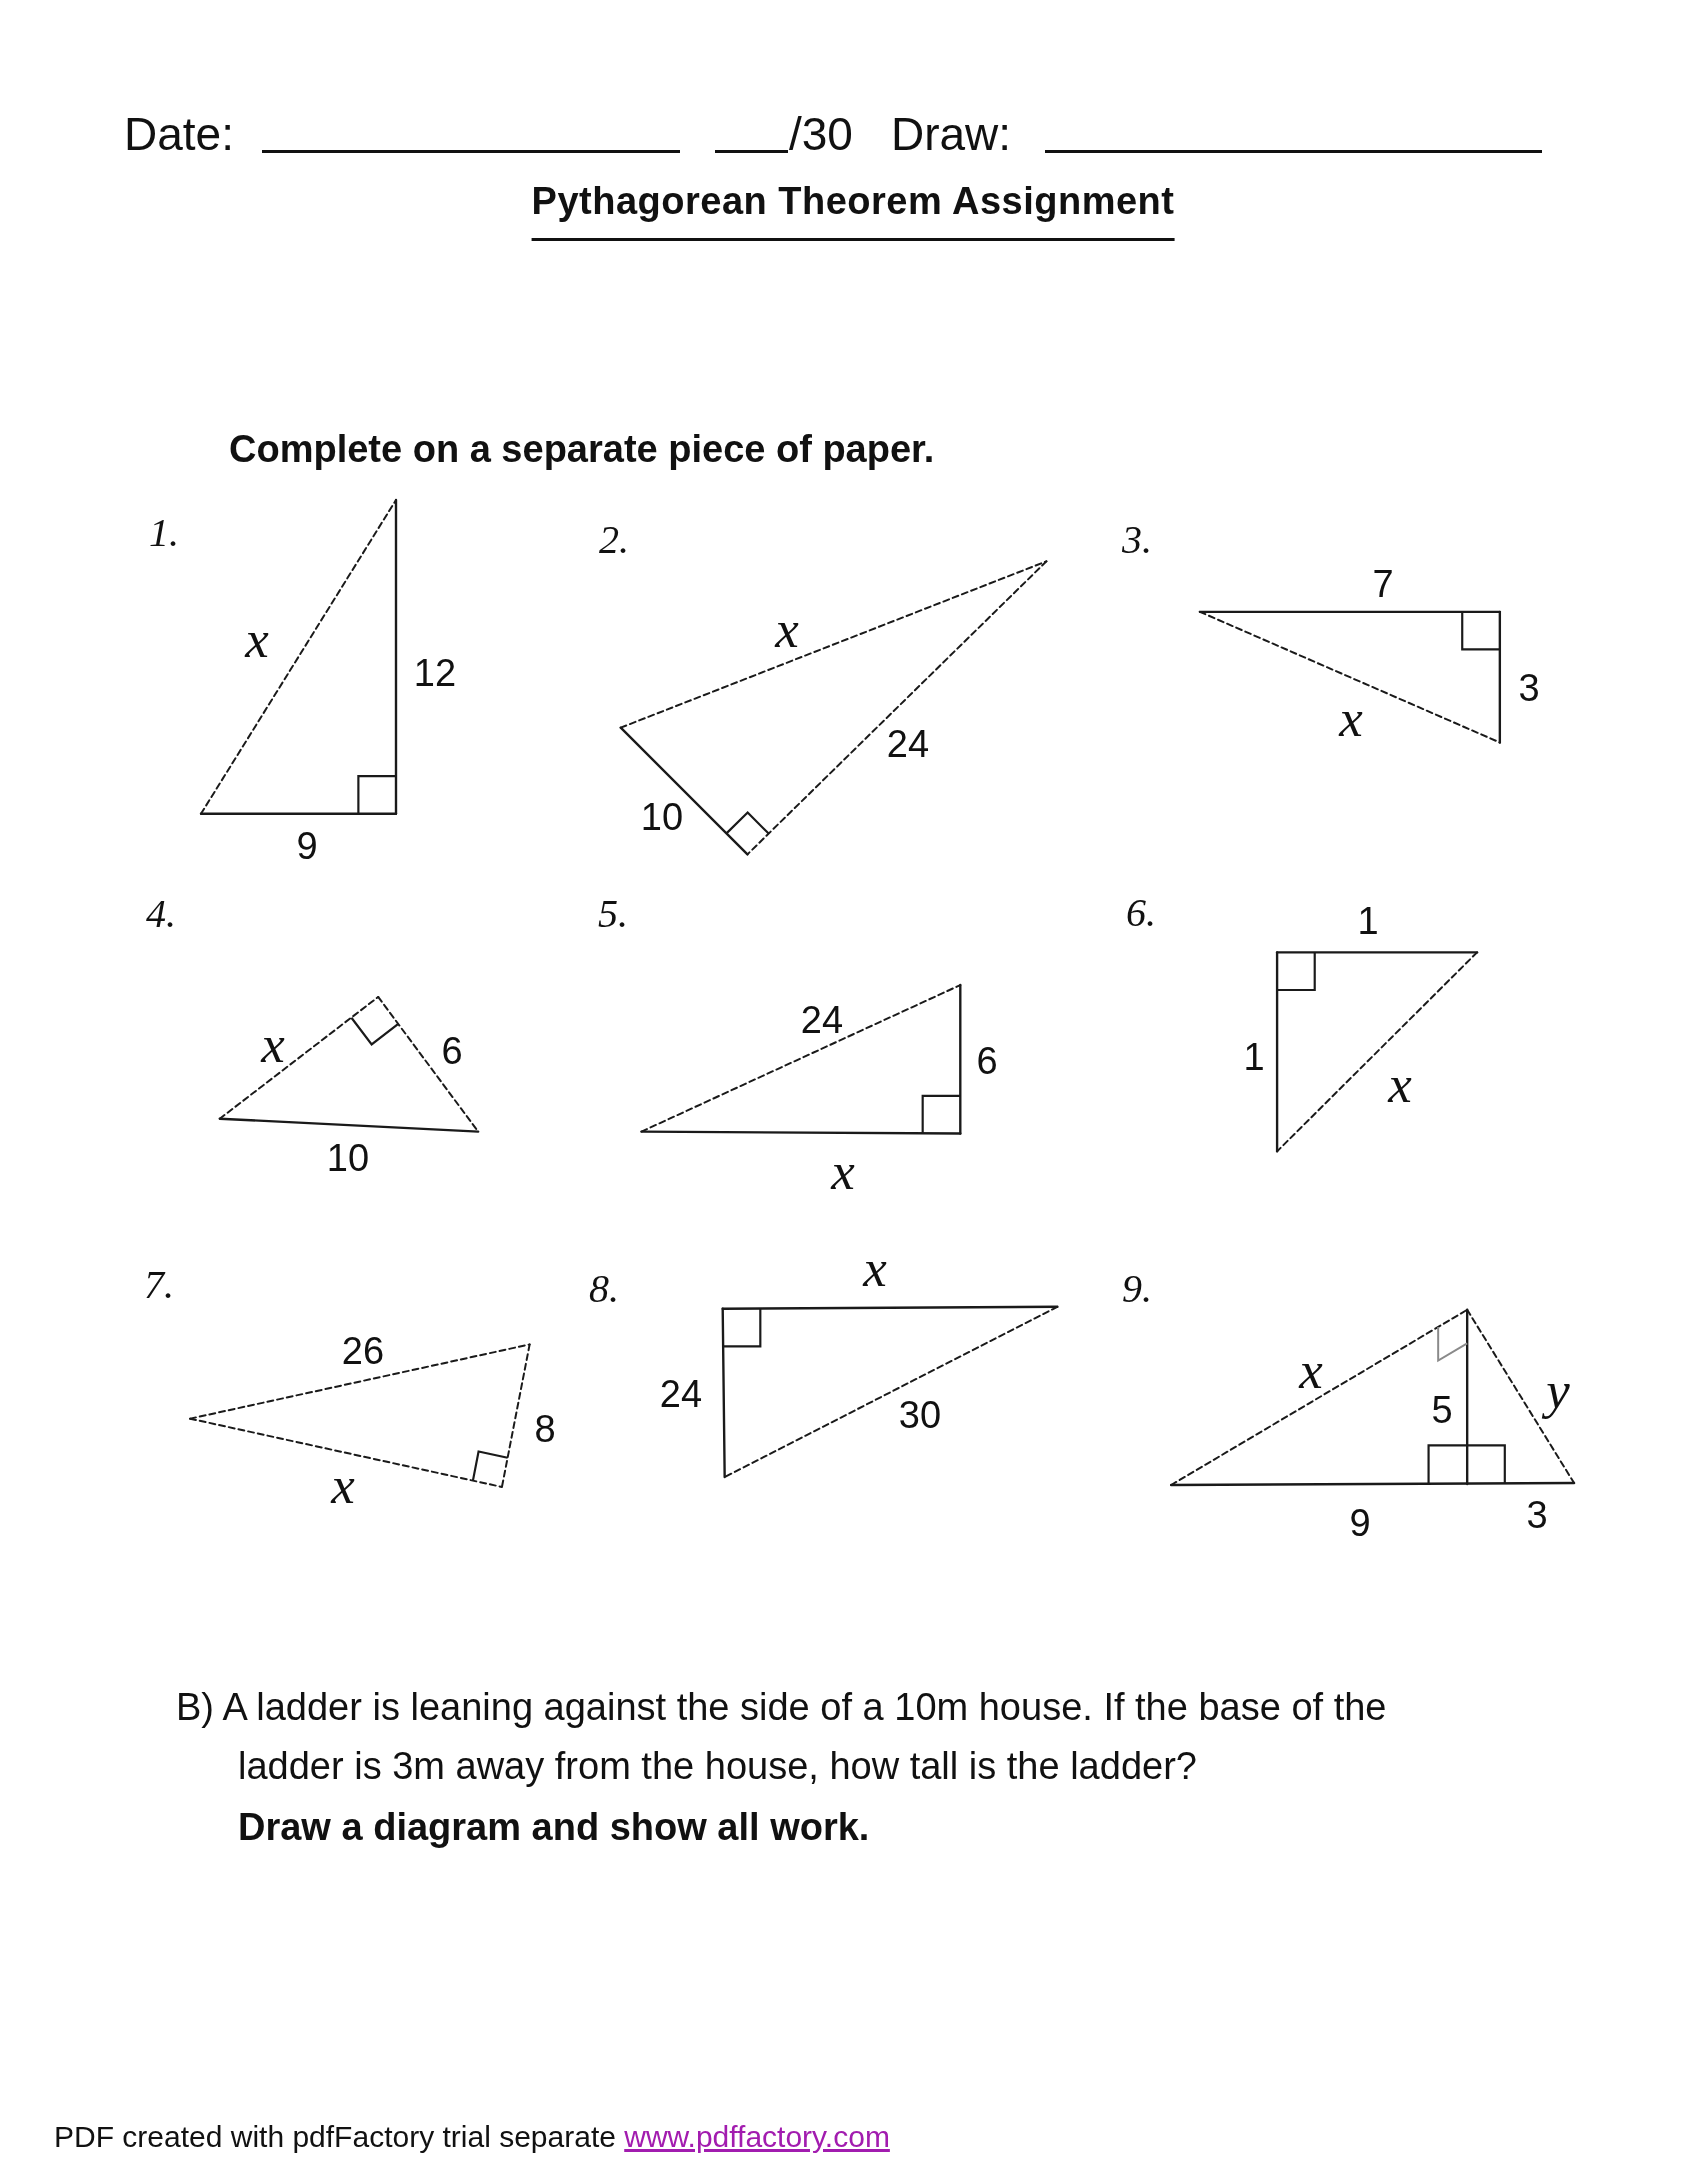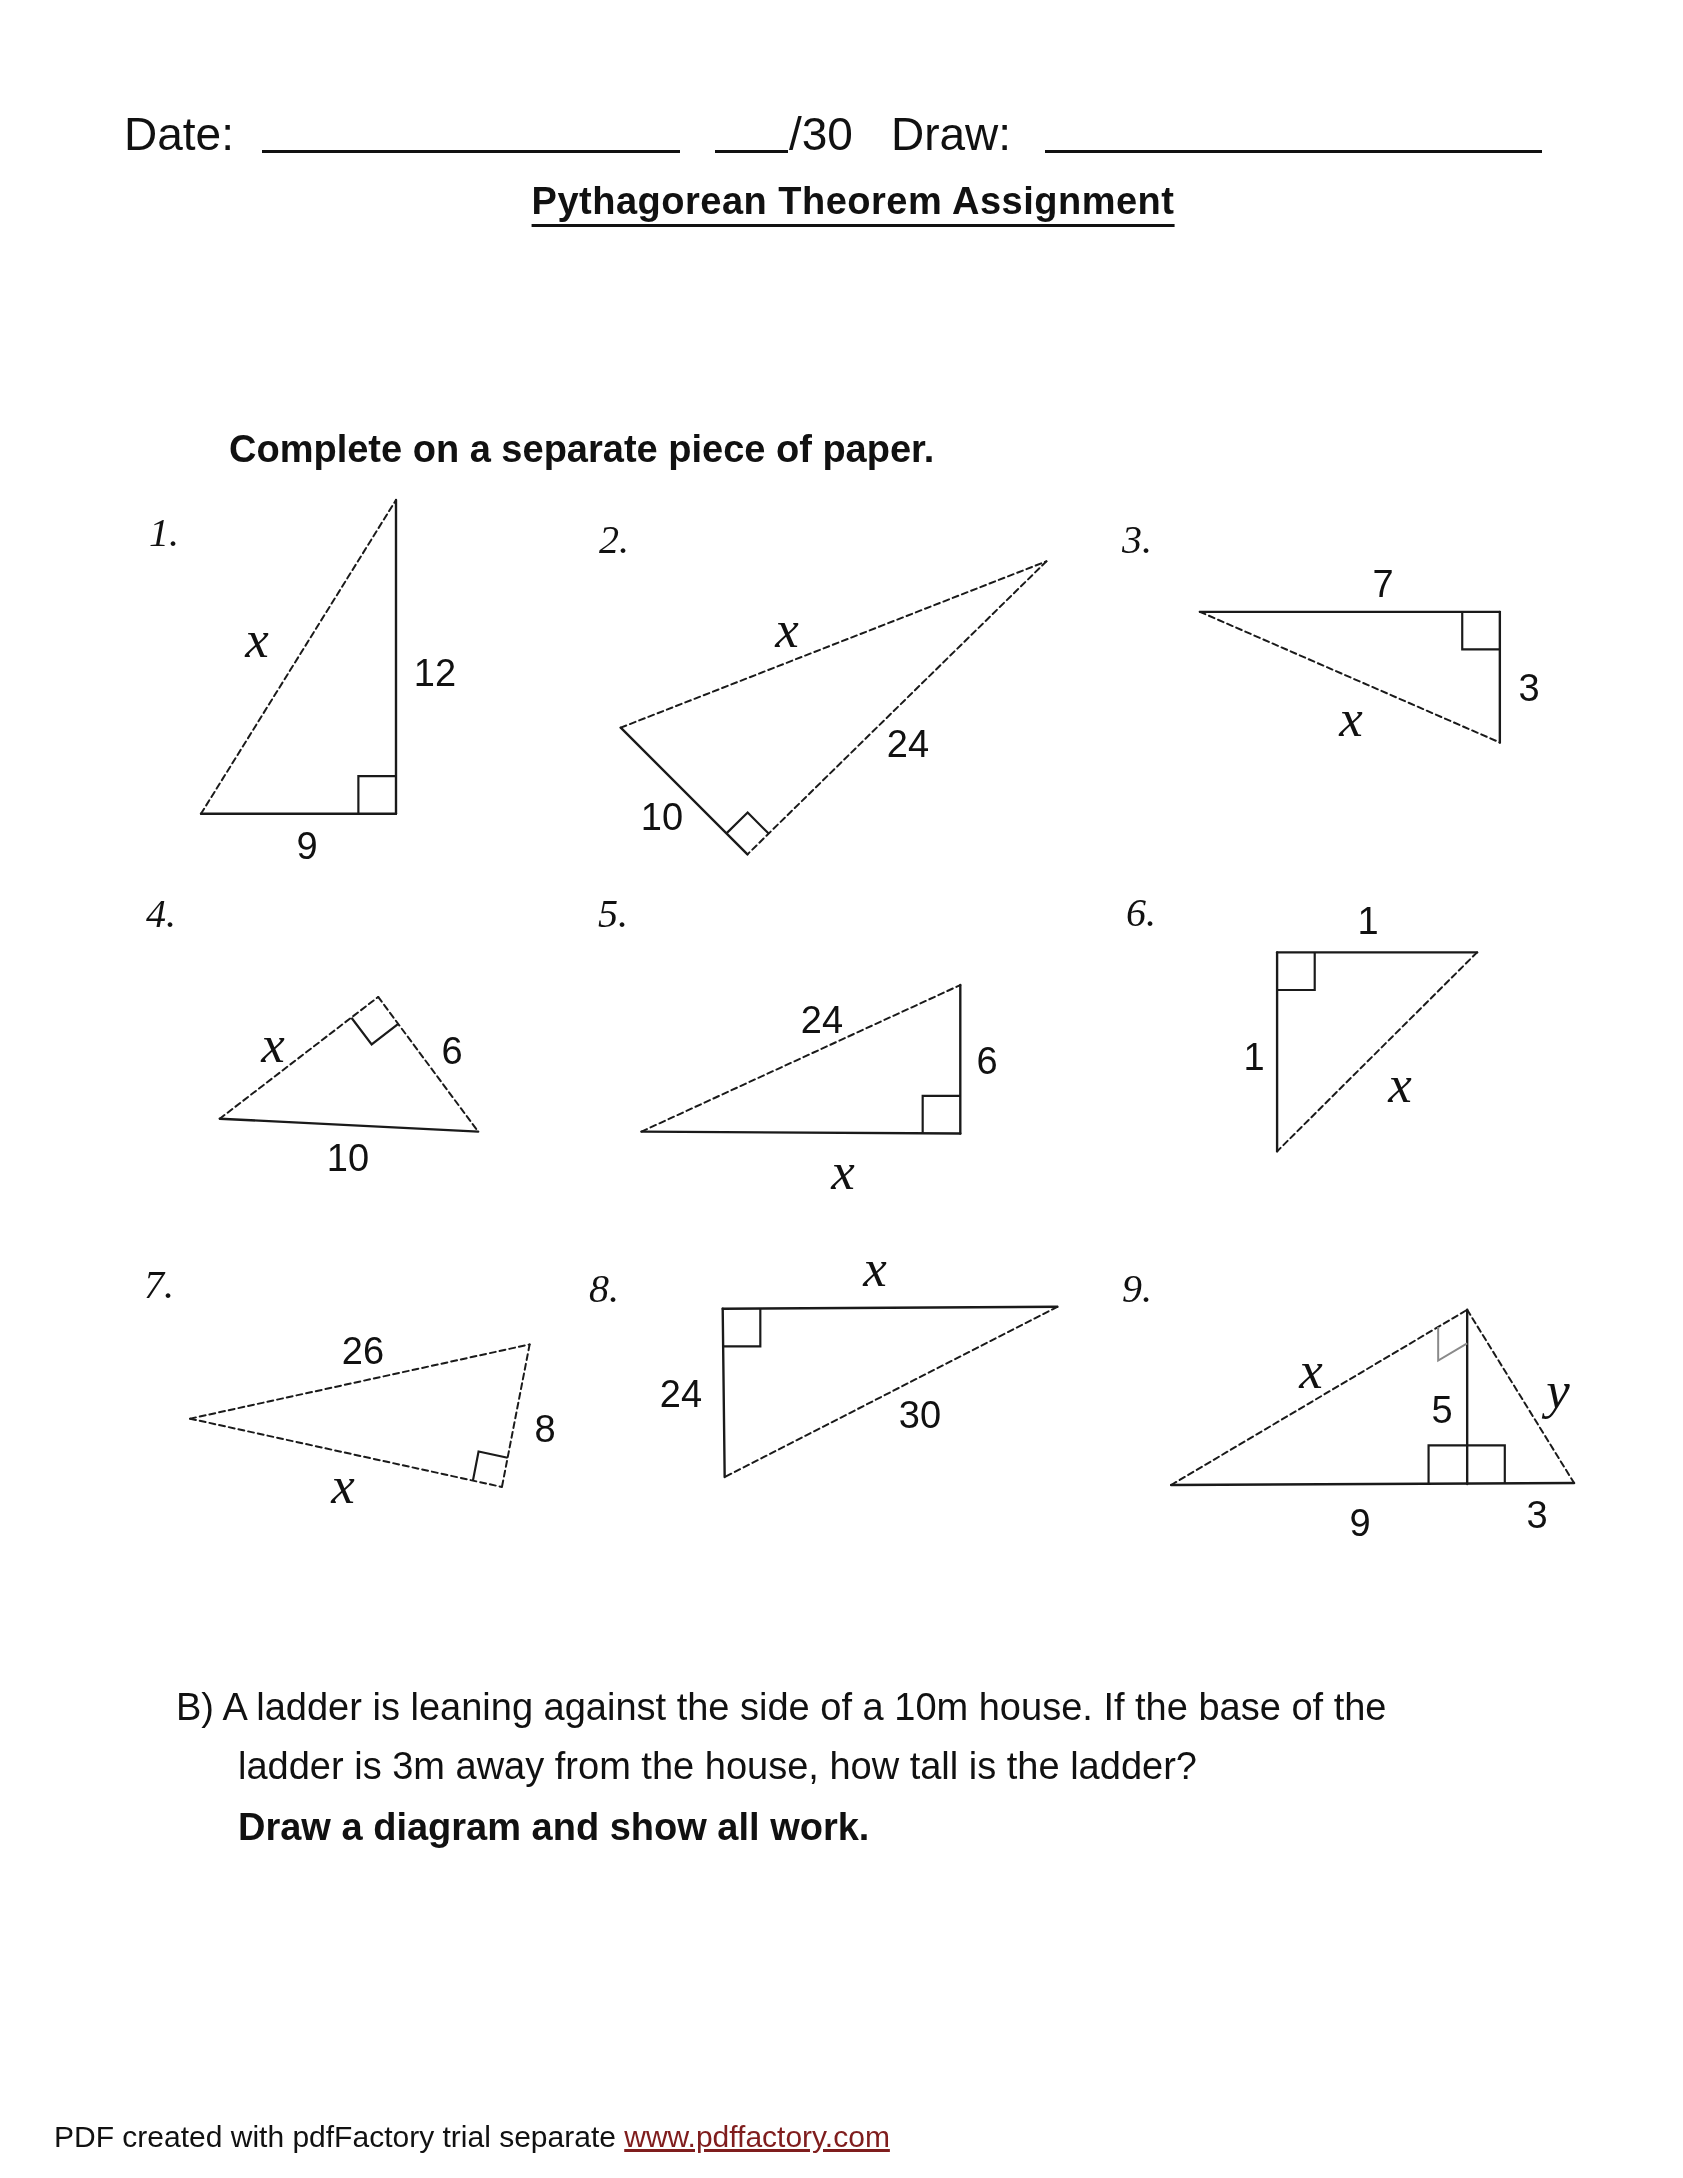--- a/index.html
+++ b/index.html
@@ -3,35 +3,35 @@
 <meta charset="utf-8">
 <style>
   html,body{margin:0;padding:0;background:#e8e8e8;}
   #page{
     position:relative;width:1683px;height:2178px;background:#ffffff;
     font-family:"Liberation Sans",sans-serif;color:#111;overflow:hidden;
   }
   .htext{position:absolute;font-size:46px;font-weight:normal;line-height:1;white-space:nowrap;}
   .rule{position:absolute;height:0;border-top:3px solid #111;}
   .title-wrap{position:absolute;transform:translateX(-50%);white-space:nowrap;}
-  .title-inner{font-size:38px;font-weight:bold;border-bottom:3px solid #111;padding-bottom:2px;letter-spacing:0.5px;}
+  .title-inner{font-size:38px;font-weight:bold;border-bottom:3px solid #111;padding-bottom:16px;letter-spacing:0.5px;}
   .body-line{position:absolute;font-size:38px;line-height:1;white-space:nowrap;}
   .bold{font-weight:bold;}
   .problem{display:contents;}
   .lbl{position:absolute;transform:translate(-50%,-50%);line-height:1;white-space:nowrap;}
   .num{font-size:38px;font-family:"Liberation Sans",sans-serif;}
   .math{font-family:"Liberation Serif",serif;font-style:italic;font-size:53px;}
   .pnum{font-family:"Liberation Serif",serif;font-style:italic;font-size:40px;}
   #fig-svg{position:absolute;left:0;top:0;}
   .tri-solid{stroke:#1a1a1a;stroke-width:2.4;fill:none;stroke-linecap:round;}
   .tri-dash{stroke:#1a1a1a;stroke-width:2;fill:none;stroke-dasharray:6 4;stroke-linecap:round;}
   .ra{stroke:#1a1a1a;stroke-width:2.2;fill:none;stroke-linejoin:miter;}
   .ra-light{stroke:#8a8a8a;stroke-width:2;fill:none;}
   .footer{position:absolute;font-size:30px;line-height:1;white-space:nowrap;}
-  .link{color:#7f1d1d;text-decoration:underline;cursor:pointer;}
+  .link{color:#a21caf;text-decoration:underline;cursor:pointer;}
 </style>
 </head>
 <body>
 
 <div id="page">
 
   
   <span class="htext" style="left:124px;top:111px">Date:</span>
   <div class="rule" style="left:262px;top:150px;width:418px"></div>
   <div class="rule" style="left:715px;top:150px;width:73px"></div>

